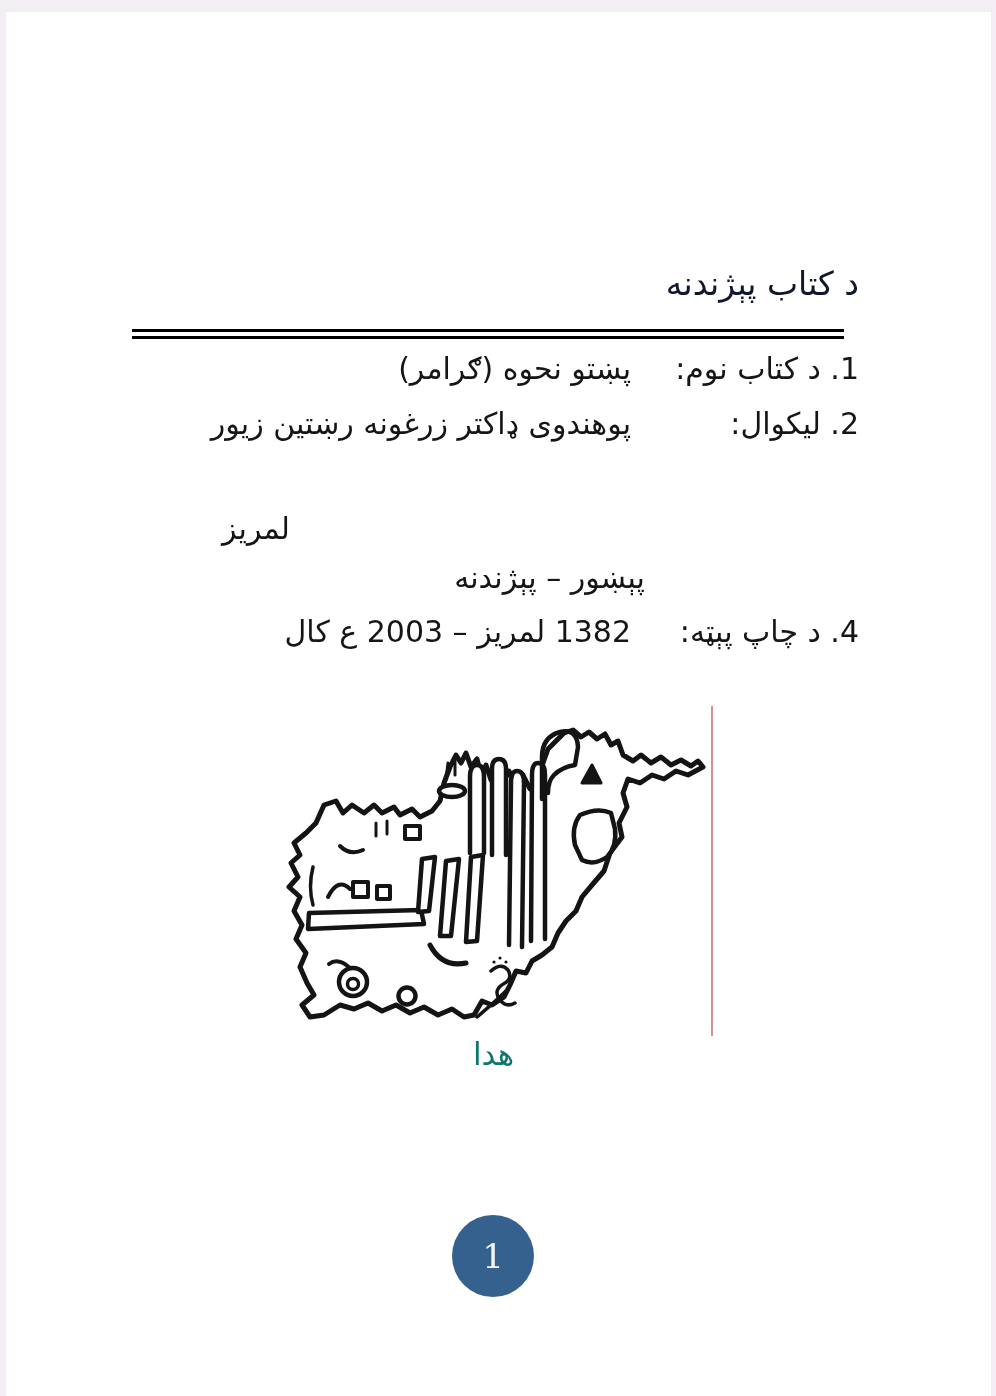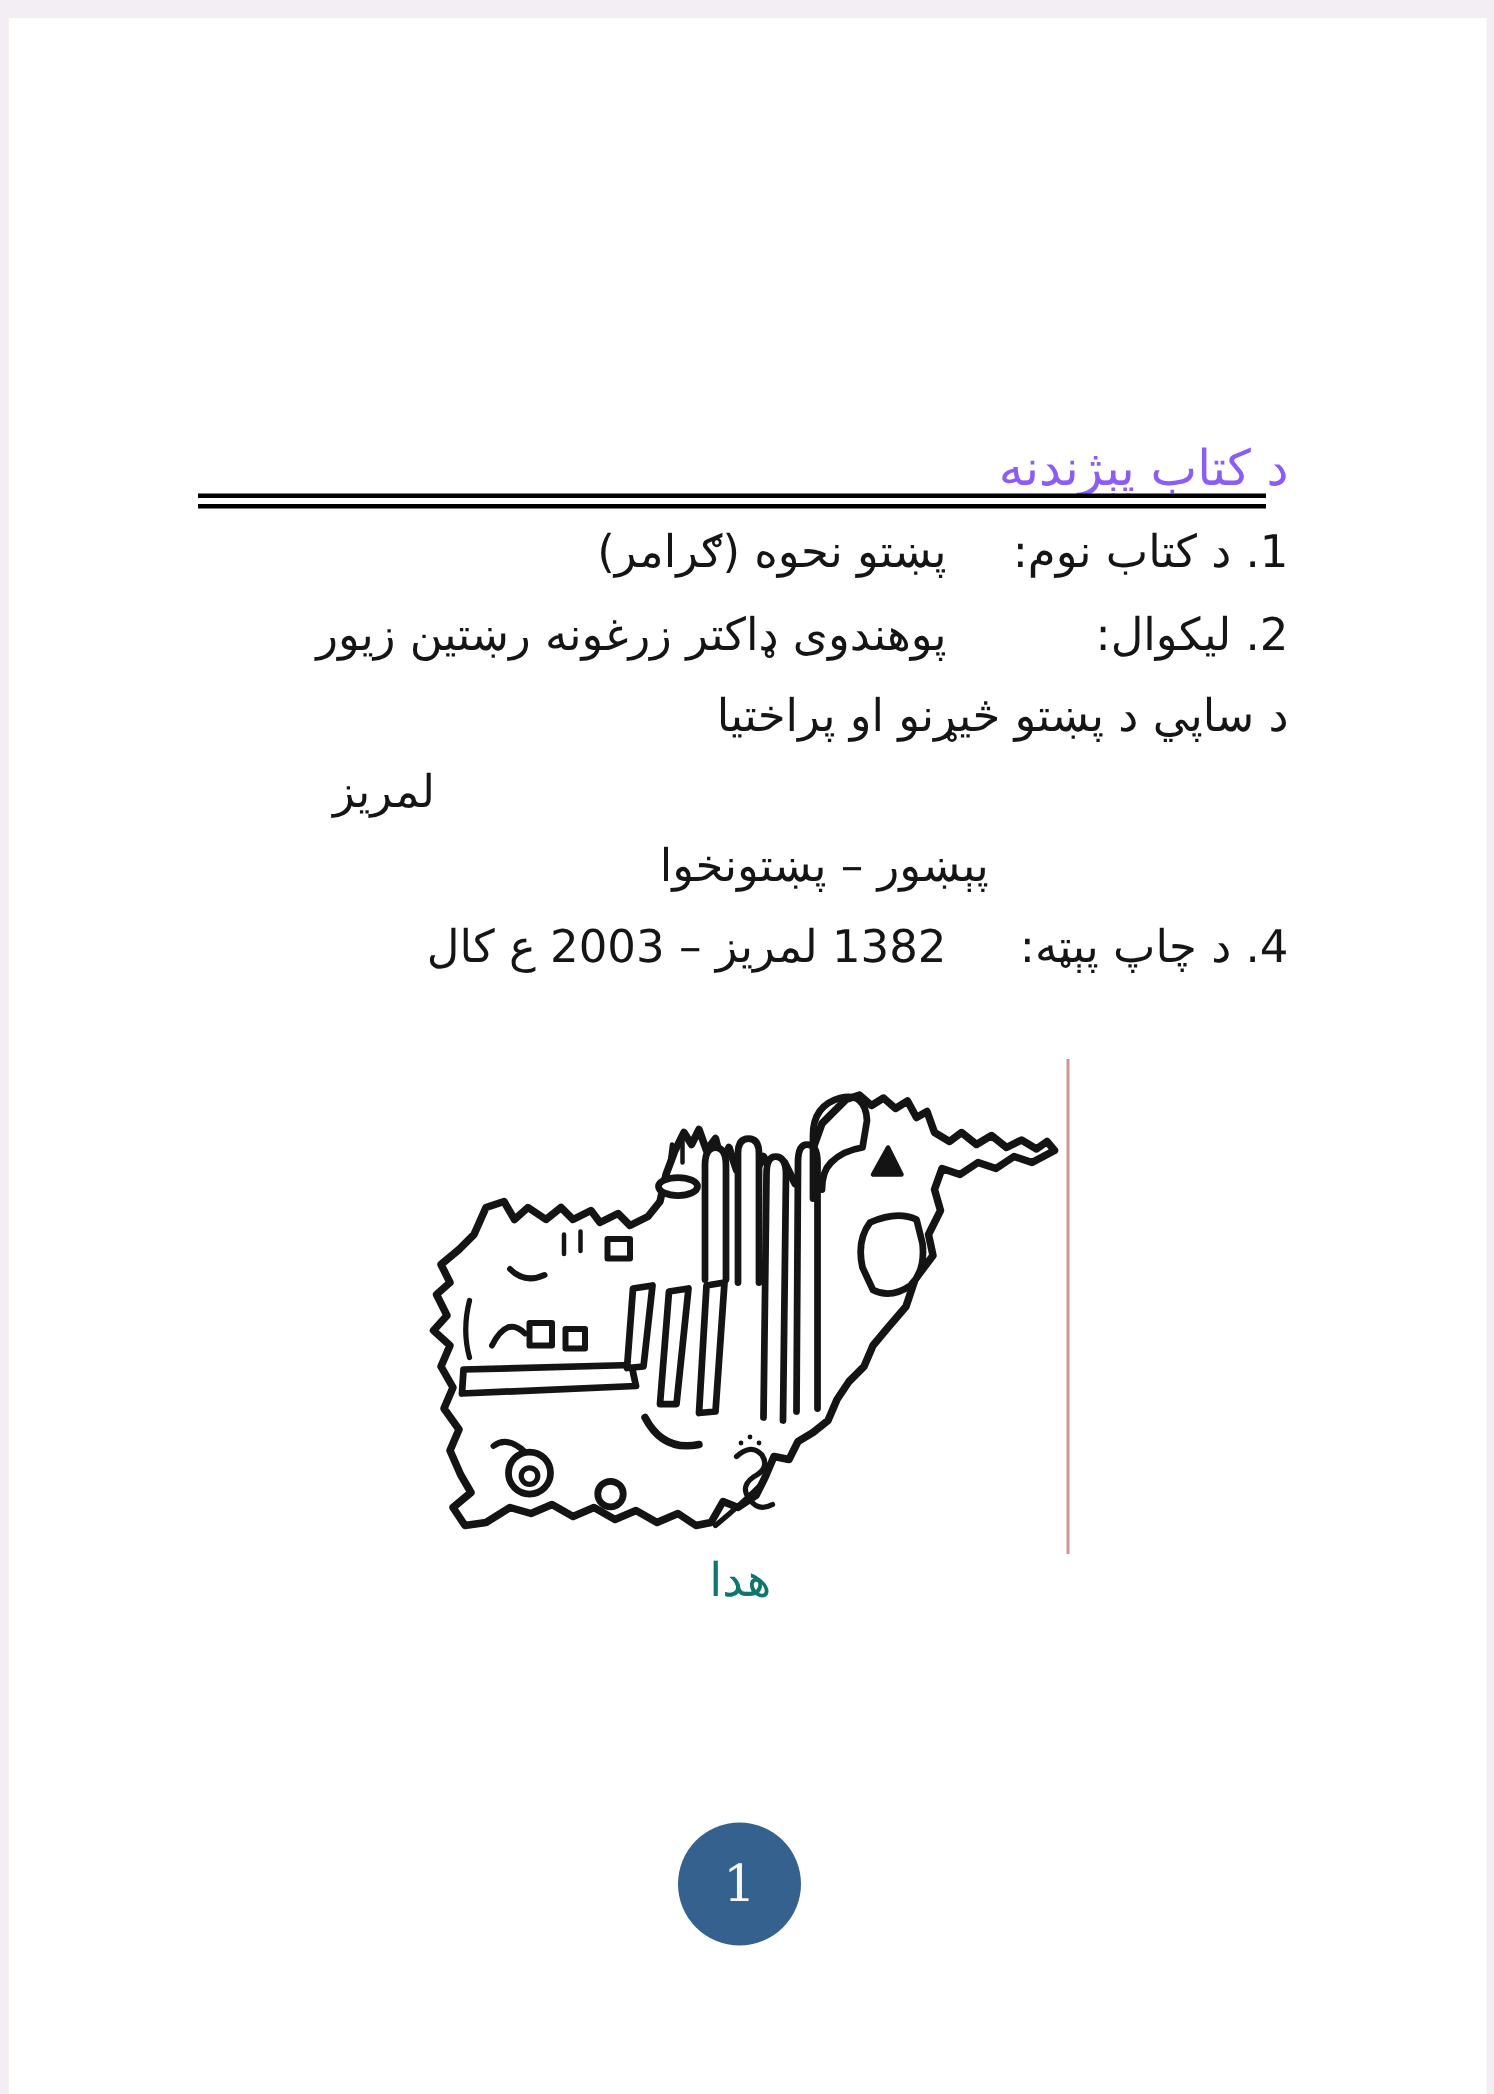--- a/index.html
+++ b/index.html
@@ -8,21 +8,21 @@
     background:#f2eef4;
     font-family:"DejaVu Sans",sans-serif;
     overflow:hidden;
   }
   .paper{
     position:absolute;left:6px;top:12px;width:985px;height:1384px;
     background:#ffffff;
   }
   .heading{
     position:absolute;top:252px;right:132px;
-    font-size:33px;color:#8b5cf6;direction:rtl;white-space:nowrap;margin-top:28px;
+    font-size:33px;color:#0f172a;direction:rtl;white-space:nowrap;
   }
   .title-rule{
     position:absolute;top:317px;left:126px;width:712px;height:4px;
     border-top:3px solid #000;border-bottom:3px solid #000;
   }
   .row{
     position:absolute;right:132px;left:30px;
     direction:rtl;display:flex;align-items:flex-start;
     font-size:30px;color:#151515;line-height:46px;white-space:nowrap;
   }
@@ -67,26 +67,25 @@
     <span class="label">1. د کتاب نوم:</span>
     <span class="value">پښتو نحوه (ګرامر)</span>
   </div>
 
   <div class="row row2">
     <span class="label">2. لیکوال:</span>
     <span class="value">پوهندوی ډاکتر زرغونه رښتین زیور</span>
   </div>
 
   <div class="row row3">
-    <span class="value">د ساپي د پښتو څیړنو او پراختیا</span>
   </div>
 
   <div class="continuation">لمریز</div>
 
-  <div class="location">پېښور – پښتونخوا</div>
+  <div class="location">پېښور – پېژندنه</div>
 
   <div class="row row4">
     <span class="label">4. د چاپ پېټه:</span>
     <span class="value">1382 لمریز – 2003 ع کال</span>
   </div>
 
   <div class="figure">
     <svg viewBox="0 0 432 320" xmlns="http://www.w3.org/2000/svg">
 
       <path d="M423,62 L408,70 396,66 384,74 372,70 360,78 348,74 343,88

